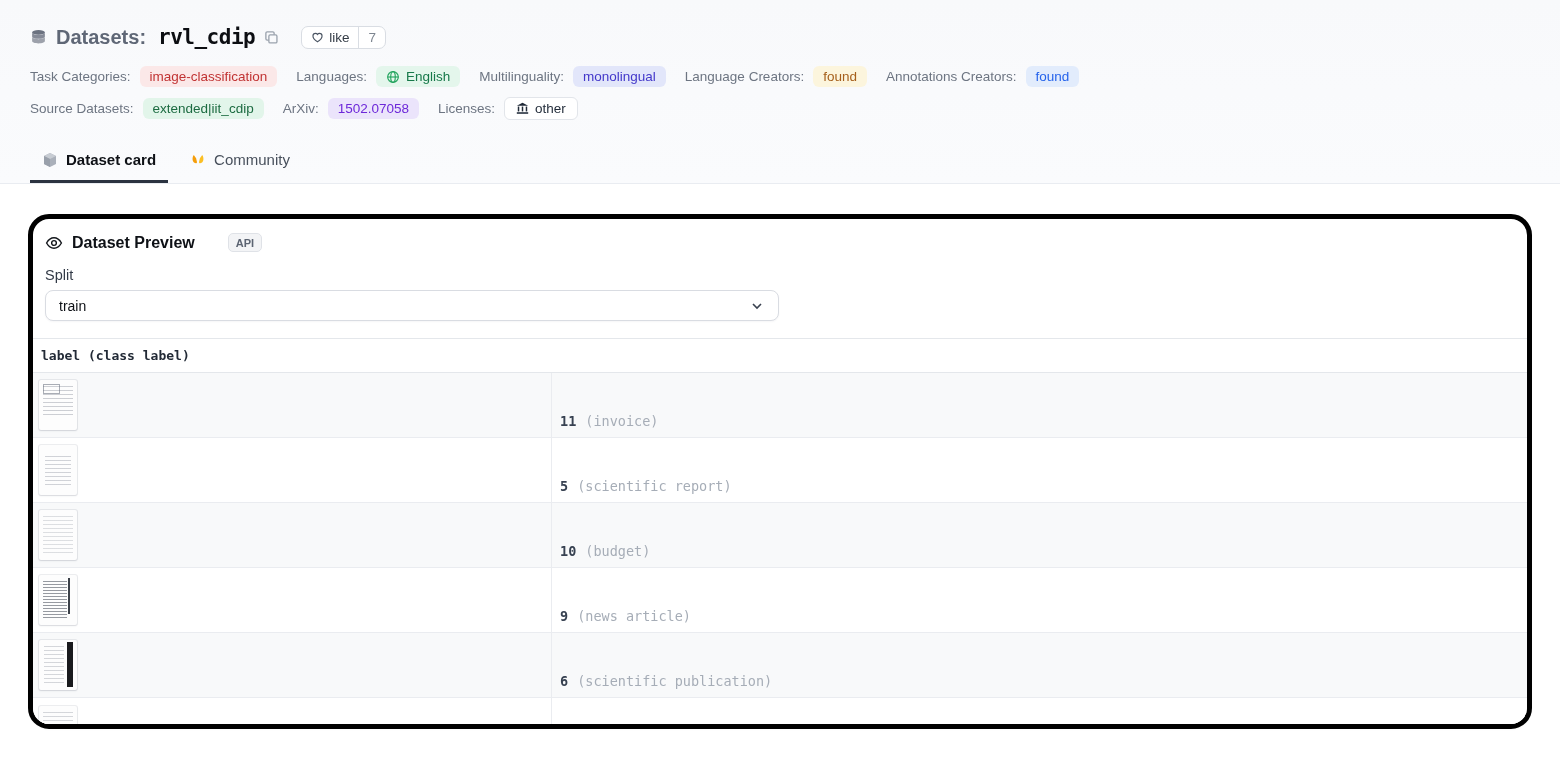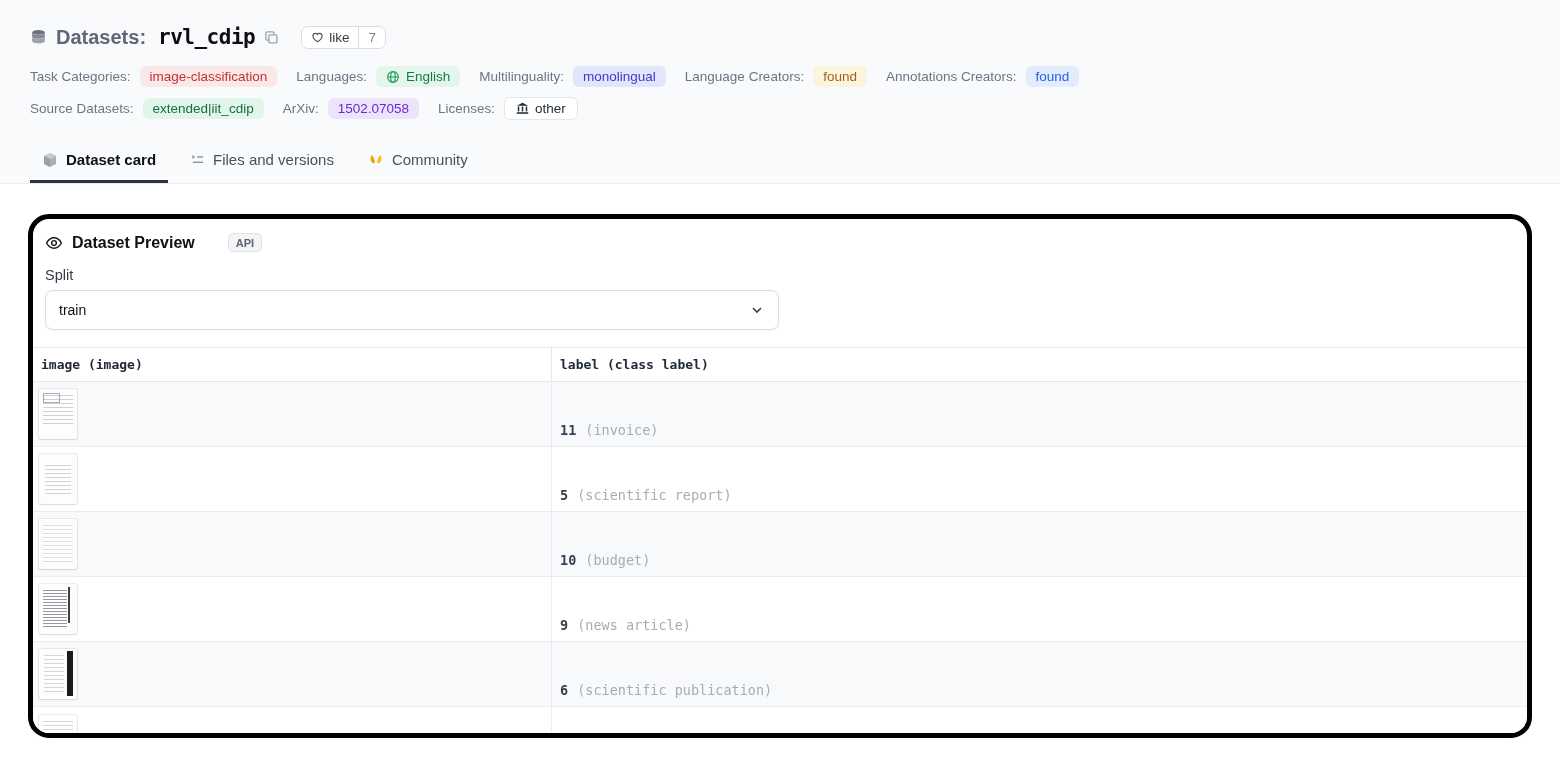--- a/index.html
+++ b/index.html
@@ -41,21 +41,21 @@
 
   
   .content { padding: 30px 28px 0 28px; background: #fff; }
   .card { border: 5px solid #000000; border-radius: 21px; background: #fff; overflow: hidden; box-shadow: 0 1px 2px rgba(20,30,50,.02); }
   .card-head { padding: 14px 12px 0 12px; }
   .head-row { display: flex; align-items: center; gap: 9px; }
   .eye-icon { display: flex; }
   .preview-title { font-size: 16px; font-weight: 700; color: #0e1116; }
   .api-badge { font-size: 11px; font-weight: 600; color: #5c6472; background: #f3f4f6; border: 1px solid #dfe2e7; border-radius: 5px; padding: 2.5px 7px; cursor: pointer; margin-left: 24px; }
   .split-label { margin: 15px 0 7px 0; font-size: 14.5px; color: #323a46; }
-  .split-select { width: 734px; height: 40px; border: 1px solid #d9dce2; border-radius: 8px; background: #fff; display: flex; align-items: center; justify-content: space-between; padding: 0 13px; font-size: 14px; color: #0e1116; box-shadow: 0 1px 2px rgba(20,30,50,.04); cursor: pointer; margin-bottom: 17px; }
+  .split-select { width: 734px; height: 31px; border: 1px solid #d9dce2; border-radius: 8px; background: #fff; display: flex; align-items: center; justify-content: space-between; padding: 0 13px; font-size: 14px; color: #0e1116; box-shadow: 0 1px 2px rgba(20,30,50,.04); cursor: pointer; margin-bottom: 17px; }
 
   
   .tbl { border-top: 1px solid #e4e7eb; font-family: "DejaVu Sans Mono", monospace; }
   .thead { display: flex; border-bottom: 1px solid #e4e7eb; background: #fff; }
   .th { font-size: 13px; font-weight: 700; color: #222a36; padding: 9px 8px; }
   .th-image { width: 519px; border-right: 1px solid #e4e7eb; }
   .th-label { flex: 1; }
   .trow { display: flex; min-height: 65px; border-bottom: 1px solid #eaecf0; background: #fff; }
   .trow--gray { background: #f8f9fa; }
   .trow--cut { min-height: 0; height: 26px; border-bottom: none; overflow: hidden; }
@@ -169,28 +169,20 @@
   <div class="tabs">
     <div class="tab tab--active">
       <svg viewBox="0 0 16 16" width="16" height="16">
           <path d="M8 1l6 3v8l-6 3-6-3V4z" fill="#aab0ba"></path>
           <path d="M8 1l6 3-6 3-6-3z" fill="#c7ccd3"></path>
           <path d="M8 7v8l-6-3V4z" fill="#99a0ab"></path>
         </svg>
       <span>Dataset card</span>
     </div>
     <div class="tab">
-      <svg viewBox="0 0 16 16" width="15" height="15" stroke="#8a93a0" stroke-width="1.5" fill="none">
-          <path d="M2.5 3.2l3 2.1-3 2.1z" fill="#8a93a0" stroke="none"></path>
-          <line x1="7.5" y1="5.3" x2="14" y2="5.3"></line>
-          <line x1="3" y1="11" x2="14" y2="11"></line>
-        </svg>
-      <span>Files and versions</span>
-    </div>
-    <div class="tab">
       <svg viewBox="0 0 16 16" width="16" height="16">
           <path d="M3.2 9.6C2 7.6 2.6 4.2 3.8 3l2.3 3.2.9 3.8c.2 1.8-2.8 1.5-3.8-.4z" fill="#f59e0b"></path>
           <path d="M12.8 9.6c1.2-2 .6-5.4-.6-6.6L9.9 6.2 9 10c-.2 1.8 2.8 1.5 3.8-.4z" fill="#fbbf24"></path>
         </svg>
       <span>Community</span>
     </div>
   </div>
 </div>
 
 <div class="content">
@@ -210,21 +202,20 @@
       <div class="split-select">
         <span>train</span>
         <svg viewBox="0 0 16 16" width="16" height="16" fill="none" stroke="#3a4250" stroke-width="1.6">
             <path d="M4 6l4 4 4-4"></path>
           </svg>
       </div>
     </div>
 
     <div class="tbl">
       <div class="thead">
-        <div class="th th-image">image (image)</div>
         <div class="th th-label">label (class label)</div>
       </div>
 
       <div class="trow trow--gray">
         <div class="td-image">
           <div class="thumb thumb--v1"></div>
         </div>
         <div class="td-label">
           <span class="label-value">11</span>
           <span class="label-name">(invoice)</span>

